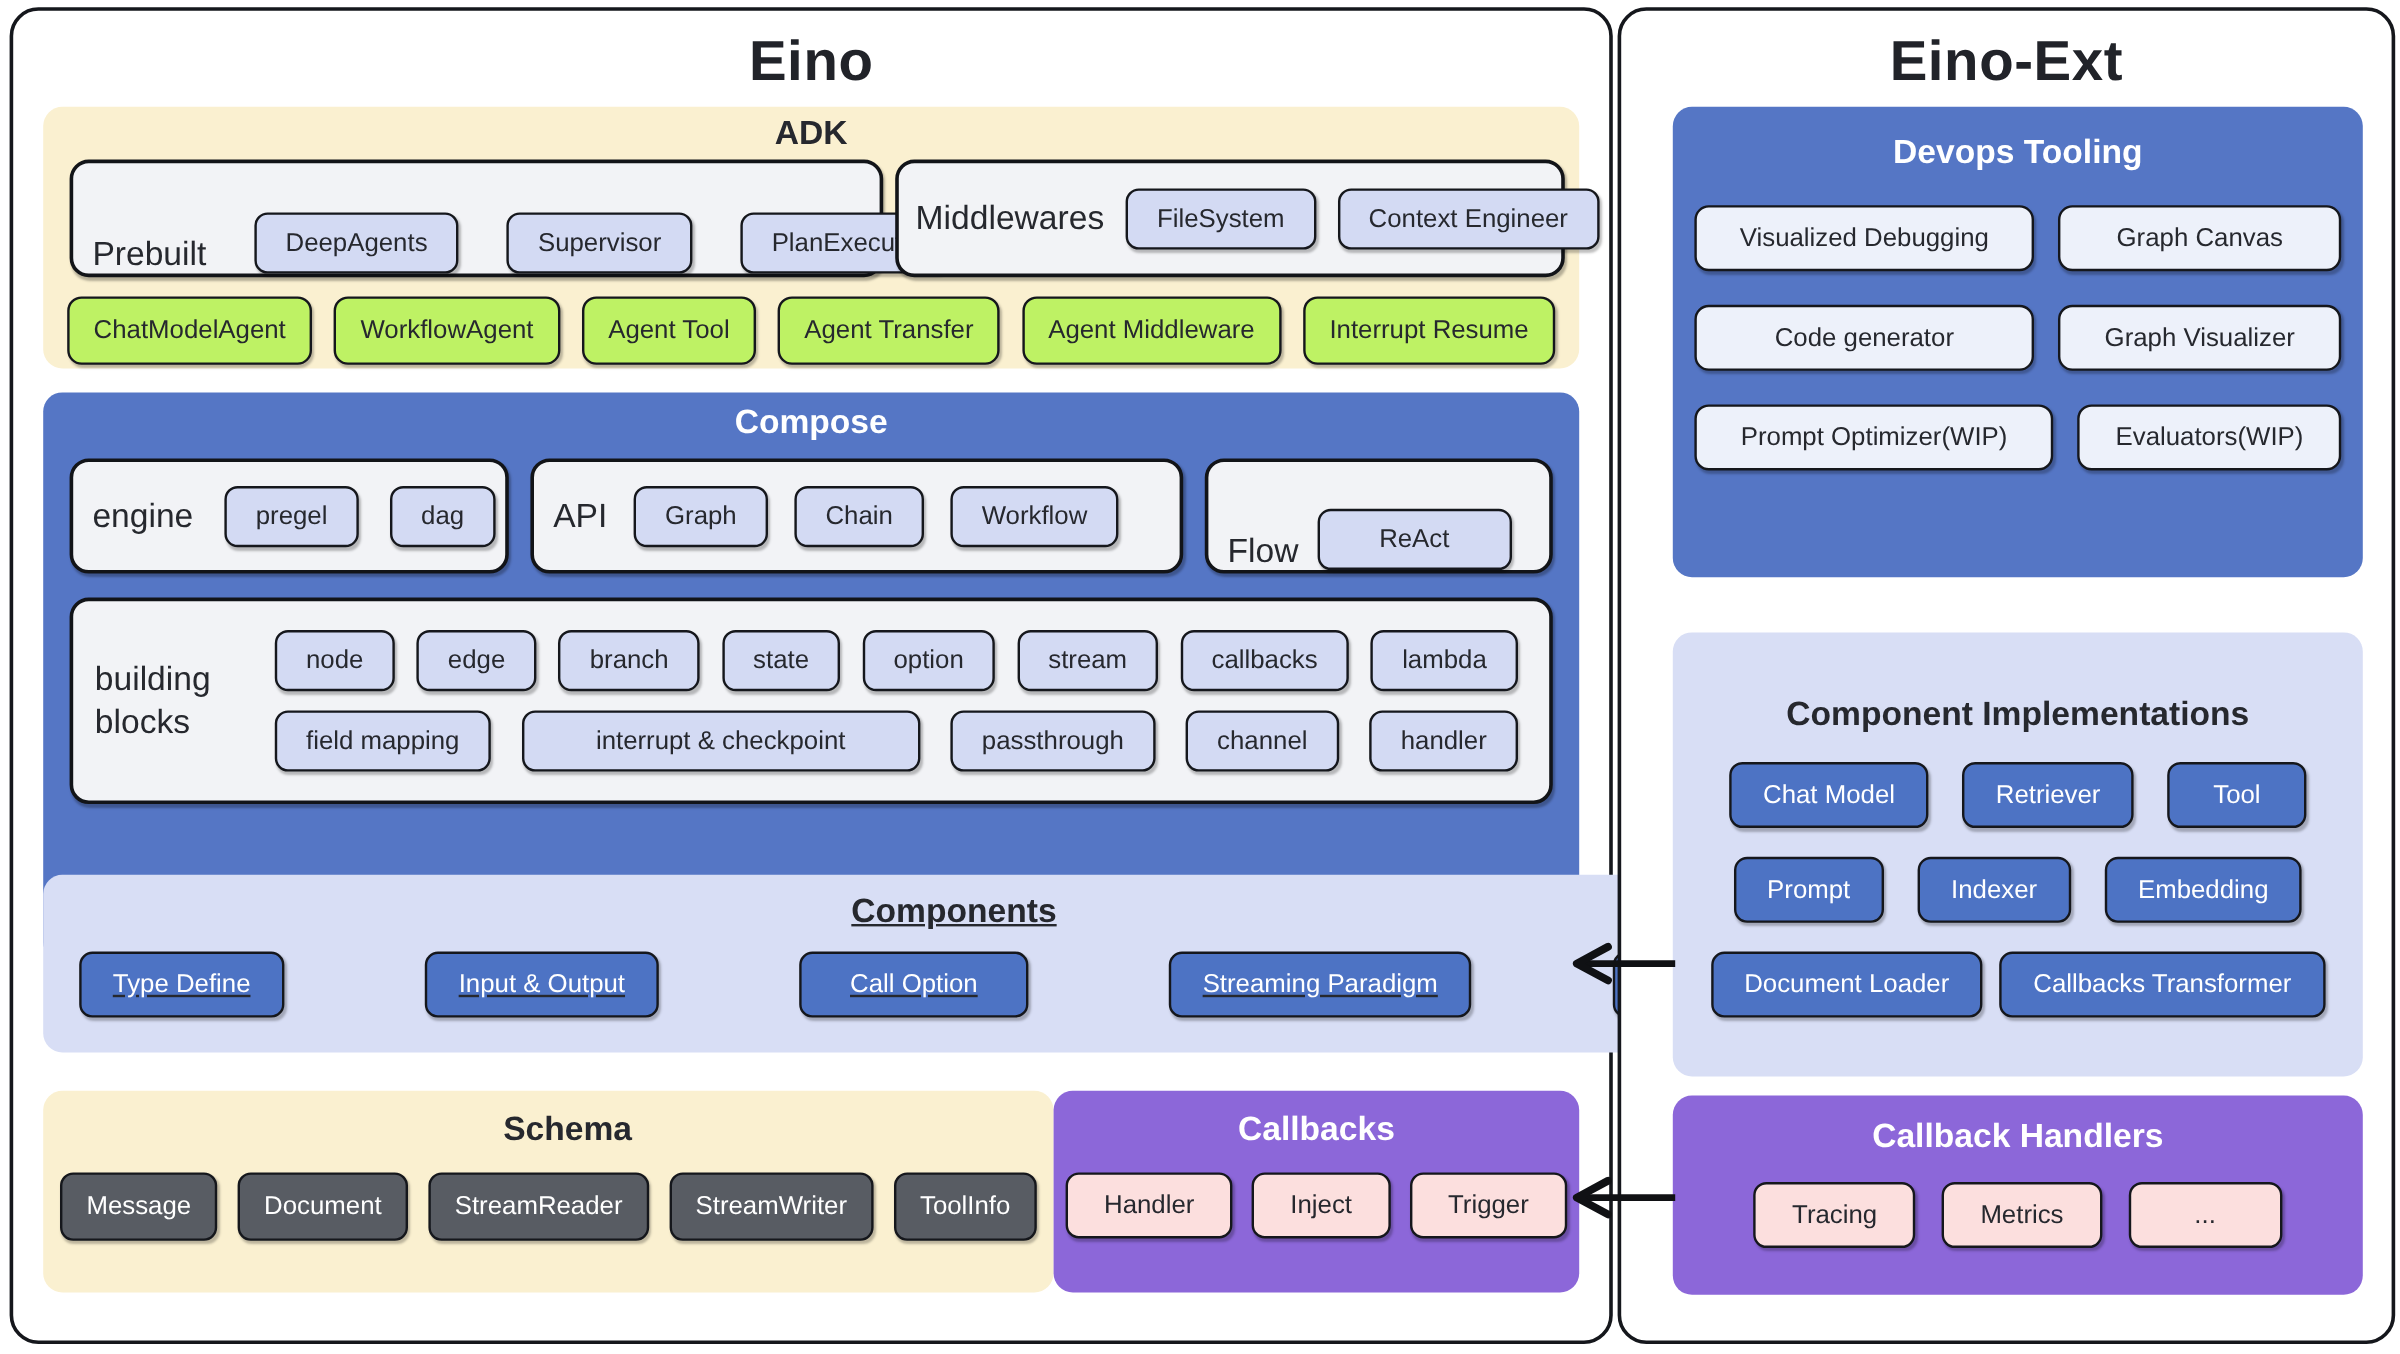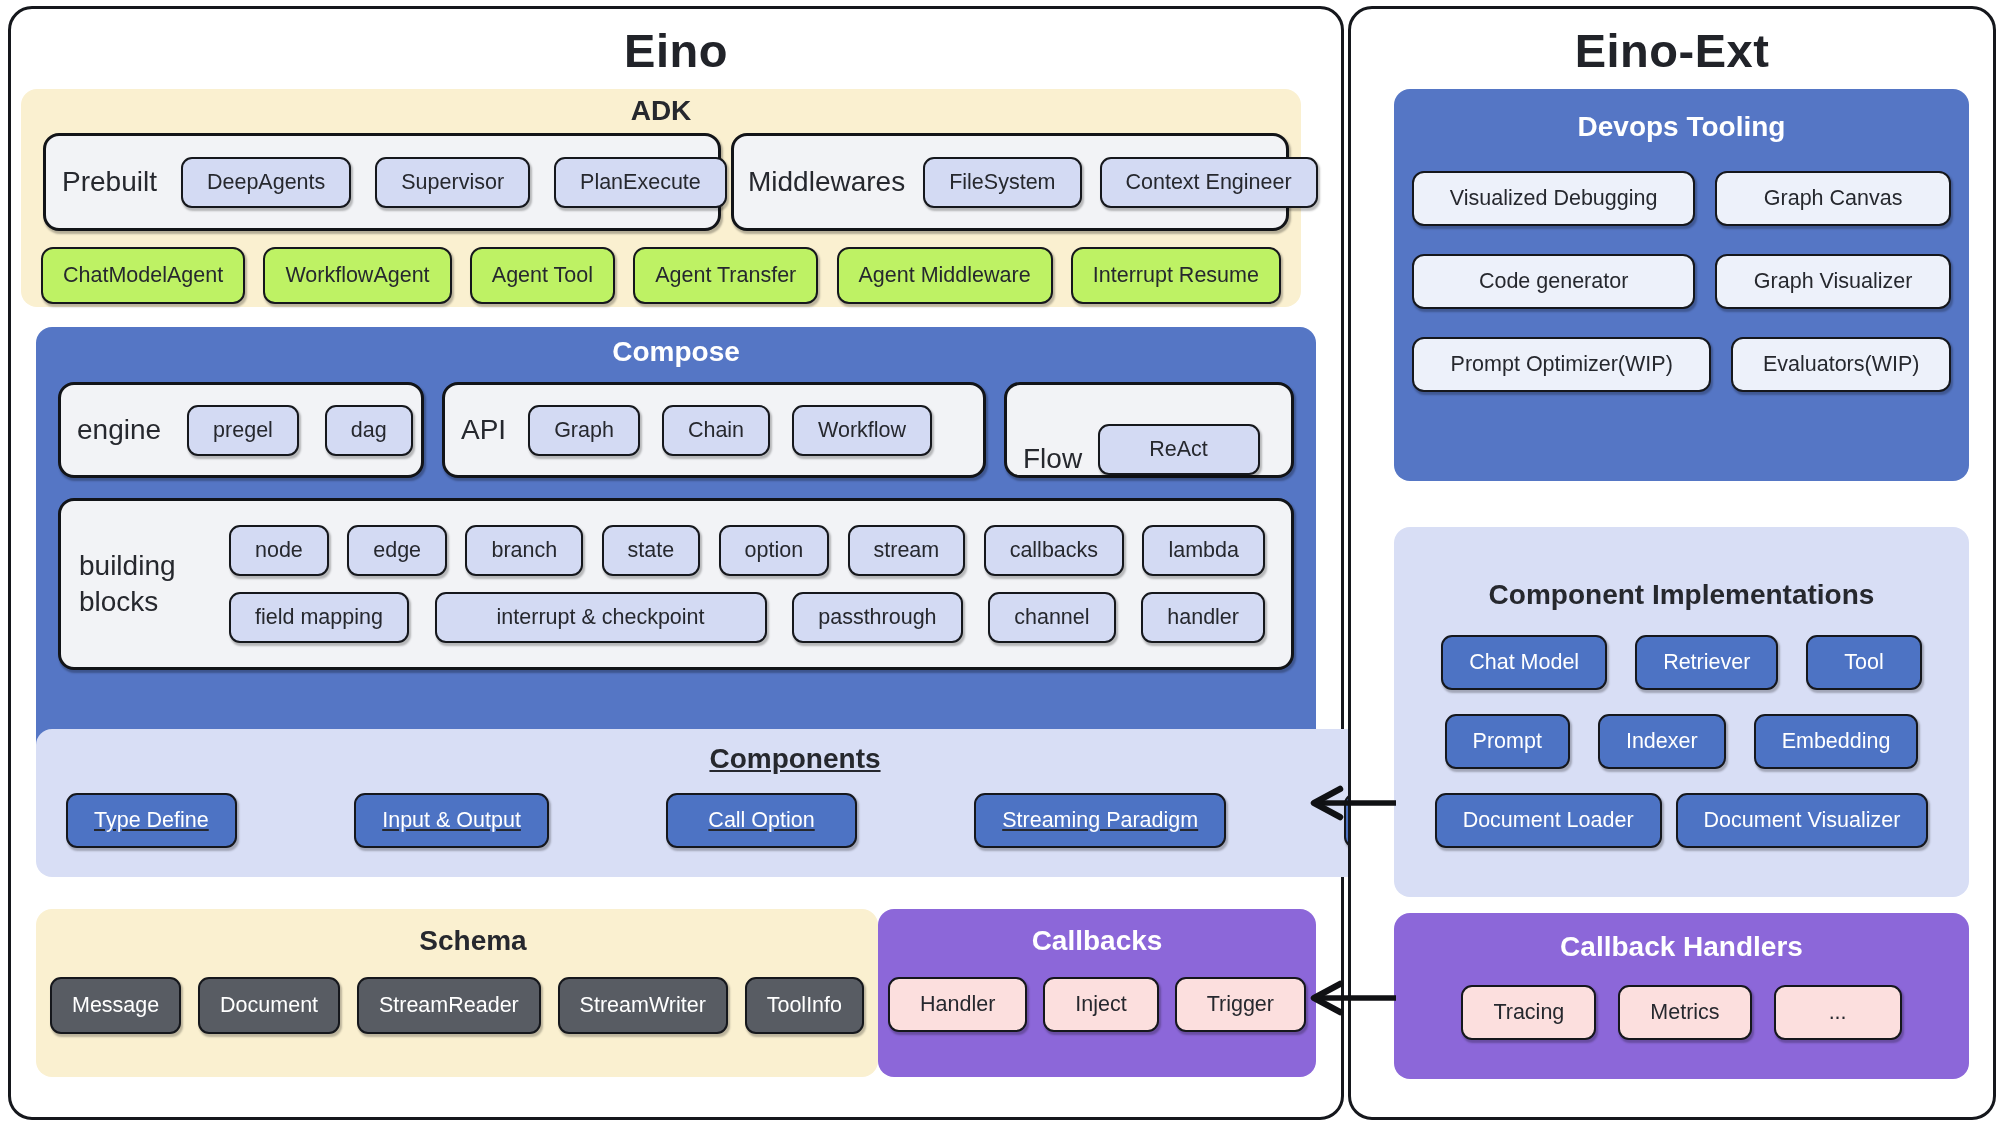--- a/index.html
+++ b/index.html
@@ -27,24 +27,24 @@
 
   .btn{display:flex;align-items:center;justify-content:center;box-sizing:border-box;border:2.5px solid #15171c;white-space:nowrap;box-shadow:1.5px 2.5px 2px rgba(0,0,0,.25);}
   .btn-lav{background:#d3daf3;color:#26282e;border-radius:11px;font-size:21.5px;padding:11px 24px;}
   .btn-pale{background:#bef264;color:#26282e;border-radius:12px;font-size:21.5px;padding:14px 20px;}
   .btn-blue{background:#4d73c4;color:#ffffff;border-radius:11px;font-size:21.5px;padding:13px 26px;}
   .btn-dark{background:#585c63;color:#ffffff;border-radius:11px;font-size:21.5px;padding:14px 20px;}
   .btn-pink{background:#fcdfde;color:#26282e;border-radius:11px;font-size:21.5px;padding:13px 30px;}
   .btn-dev{background:#edf1fa;color:#26282e;border-radius:12px;font-size:21.5px;padding:13px 8px;flex:1;}
 
   
-  .adk{left:10px;top:80px;width:1280px;height:218px;}
+  .adk{left:25px;top:80px;width:1280px;height:218px;}
   .adk-title{margin-top:6px;}
   .adk-groups{margin:6px 0 0 22px;display:flex;gap:10px;height:98px;}
-  .grp-prebuilt{width:678px;padding:0 16px;gap:24px;}
+  .grp-prebuilt{width:678px;padding:0 16px;gap:40px;align-items:flex-end;}
   .grp-middle{width:558px;padding:0 14px;gap:18px;}
   .adk-row{margin:16px 20px 0 20px;display:flex;justify-content:space-between;}
 
   .compose{left:25px;top:318px;width:1280px;height:474px;}
   .compose-title{margin-top:9px;}
   .compose-groups{margin:14px 0 0 22px;display:flex;gap:18px;height:96px;}
   .grp-engine{width:366px;padding:0 16px;gap:26px;}
   .grp-api{width:544px;padding:0 16px;gap:22px;}
   .grp-flow{flex:1;margin-right:22px;padding:0 16px;align-items:flex-end;}
   .grp-flow .btn{margin:0 auto;min-width:162px;}
@@ -219,21 +219,21 @@
         <span class="btn btn-blue">Retriever</span>
         <span class="btn btn-blue" style="padding:13px 36px;">Tool</span>
       </div>
       <div class="ci-row">
         <span class="btn btn-blue">Prompt</span>
         <span class="btn btn-blue">Indexer</span>
         <span class="btn btn-blue">Embedding</span>
       </div>
       <div class="ci-row ci-row3">
         <span class="btn btn-blue">Document Loader</span>
-        <span class="btn btn-blue">Document Visualizer</span>
+        <span class="btn btn-blue">Callbacks Transformer</span>
       </div>
     </div>
 
     <div class="sec purple chandlers">
       <div class="sec-title title-light chandlers-title">Callback Handlers</div>
       <div class="ch-row">
         <span class="btn btn-pink">Tracing</span>
         <span class="btn btn-pink">Metrics</span>
         <span class="btn btn-pink btn-dots">...</span>
       </div>

